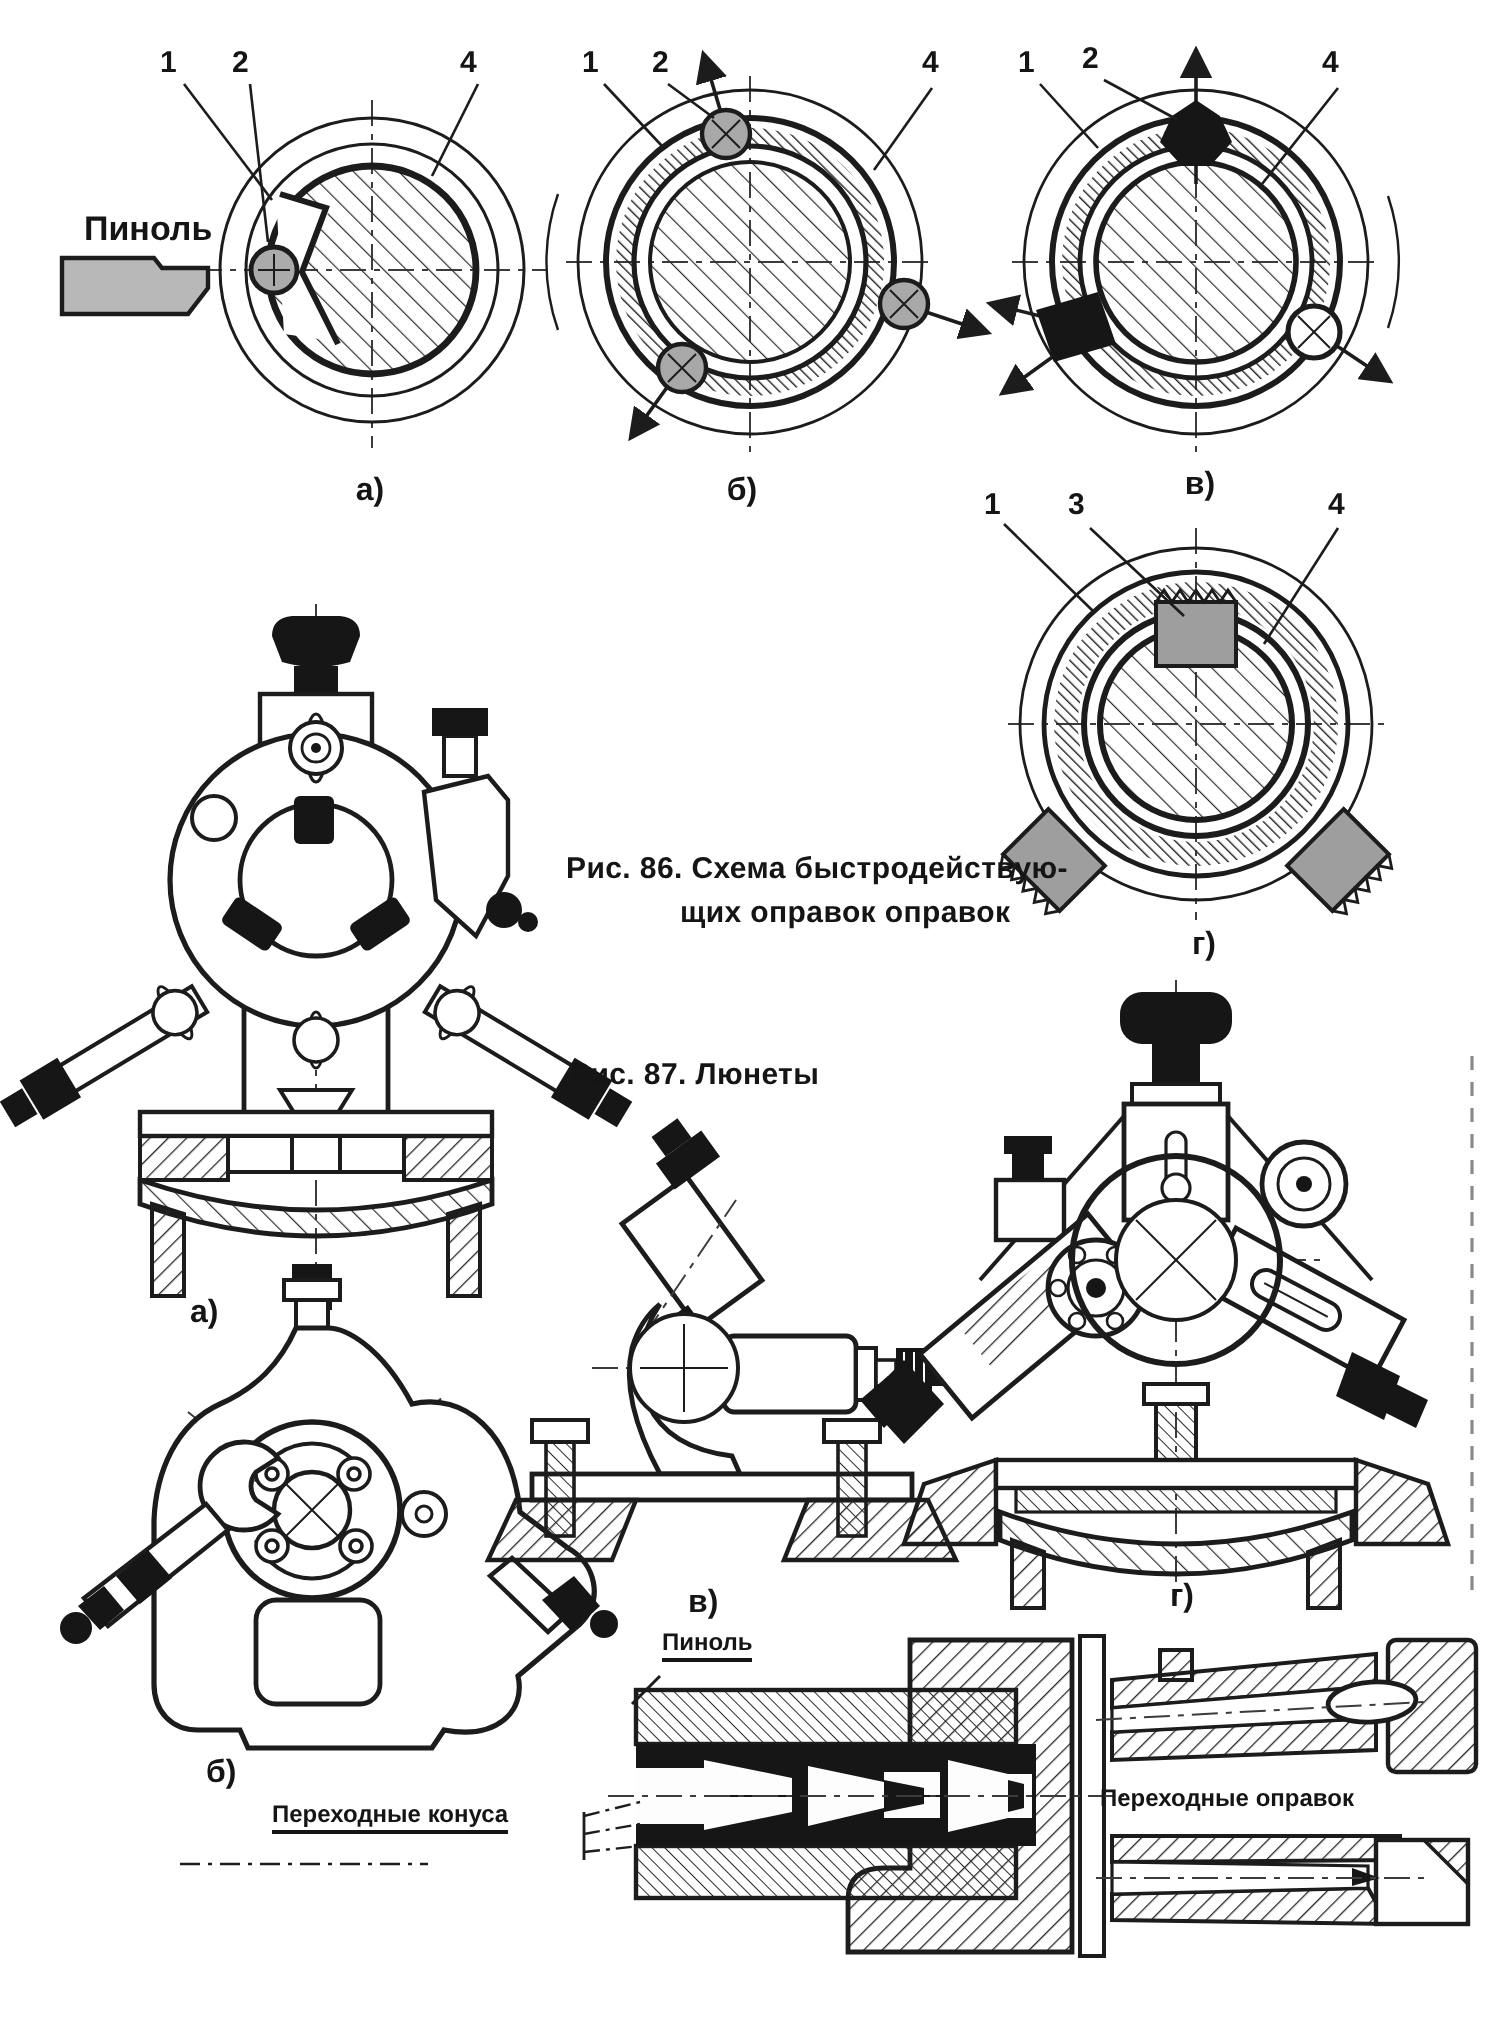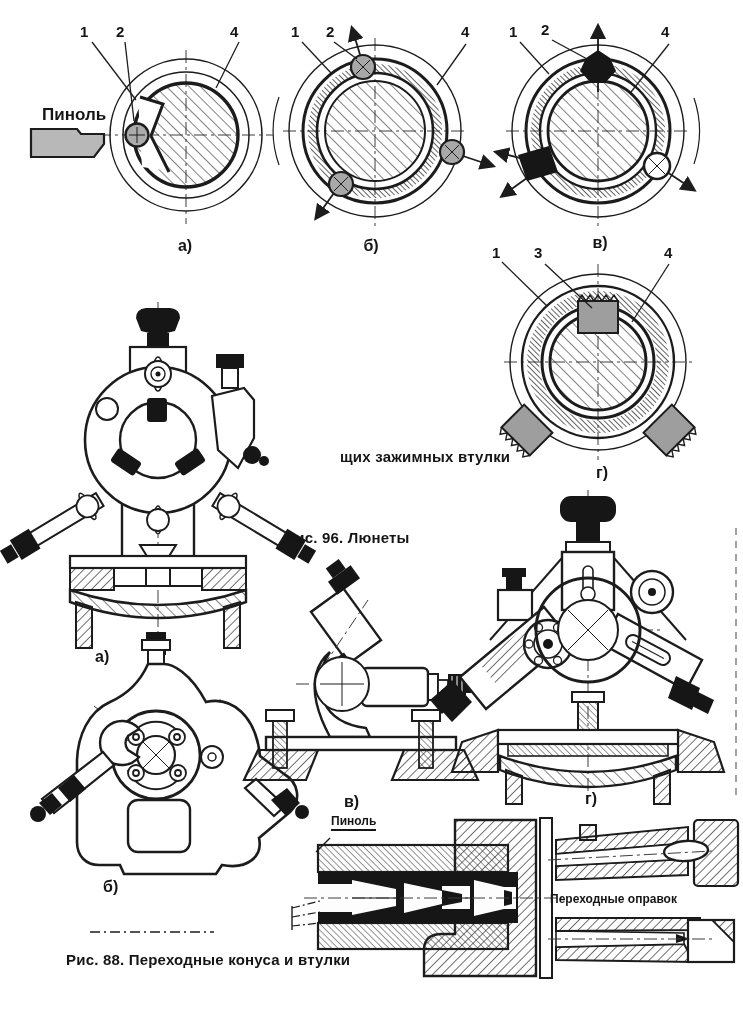--- a/index.html
+++ b/index.html
@@ -386,26 +386,27 @@
 <span class="lbl num" style="left:509px;top:24px">1</span>
 <span class="lbl num" style="left:541px;top:22px">2</span>
 <span class="lbl num" style="left:661px;top:24px">4</span>
 <span class="lbl cap c" style="left:600px;top:234px">в)</span>
 
 <span class="lbl num" style="left:492px;top:245px">1</span>
 <span class="lbl num" style="left:534px;top:245px">3</span>
 <span class="lbl num" style="left:664px;top:245px">4</span>
 <span class="lbl cap c" style="left:602px;top:464px">г)</span>
 
-<span class="lbl figcap" style="left:340px;top:449px">щих зажимных втулки</span>
-
-<span class="lbl figcap" style="left:285px;top:530px">Рис. 96. Люнеты</span>
+<span class="lbl figcap" style="left:283px;top:427px">Рис. 86. Схема быстродействую-</span>
+<span class="lbl figcap" style="left:340px;top:449px">щих оправок оправок</span>
+
+<span class="lbl figcap" style="left:285px;top:530px">Рис. 87. Люнеты</span>
 
 <span class="lbl cap" style="left:95px;top:648px">а)</span>
 <span class="lbl cap" style="left:103px;top:878px">б)</span>
 <span class="lbl cap" style="left:344px;top:793px">в)</span>
 <span class="lbl cap" style="left:585px;top:790px">г)</span>
 
 <span class="lbl mid ul" style="left:331px;top:815px">Пиноль</span>
+<span class="lbl mid ul" style="left:136px;top:901px">Переходные конуса</span>
 <span class="lbl mid" style="left:550px;top:893px">Переходные оправок</span>
-<span class="lbl figcap" style="left:66px;top:952px">Рис. 88. Переходные конуса и втулки</span>
 
 </div>
 
 </body></html>

